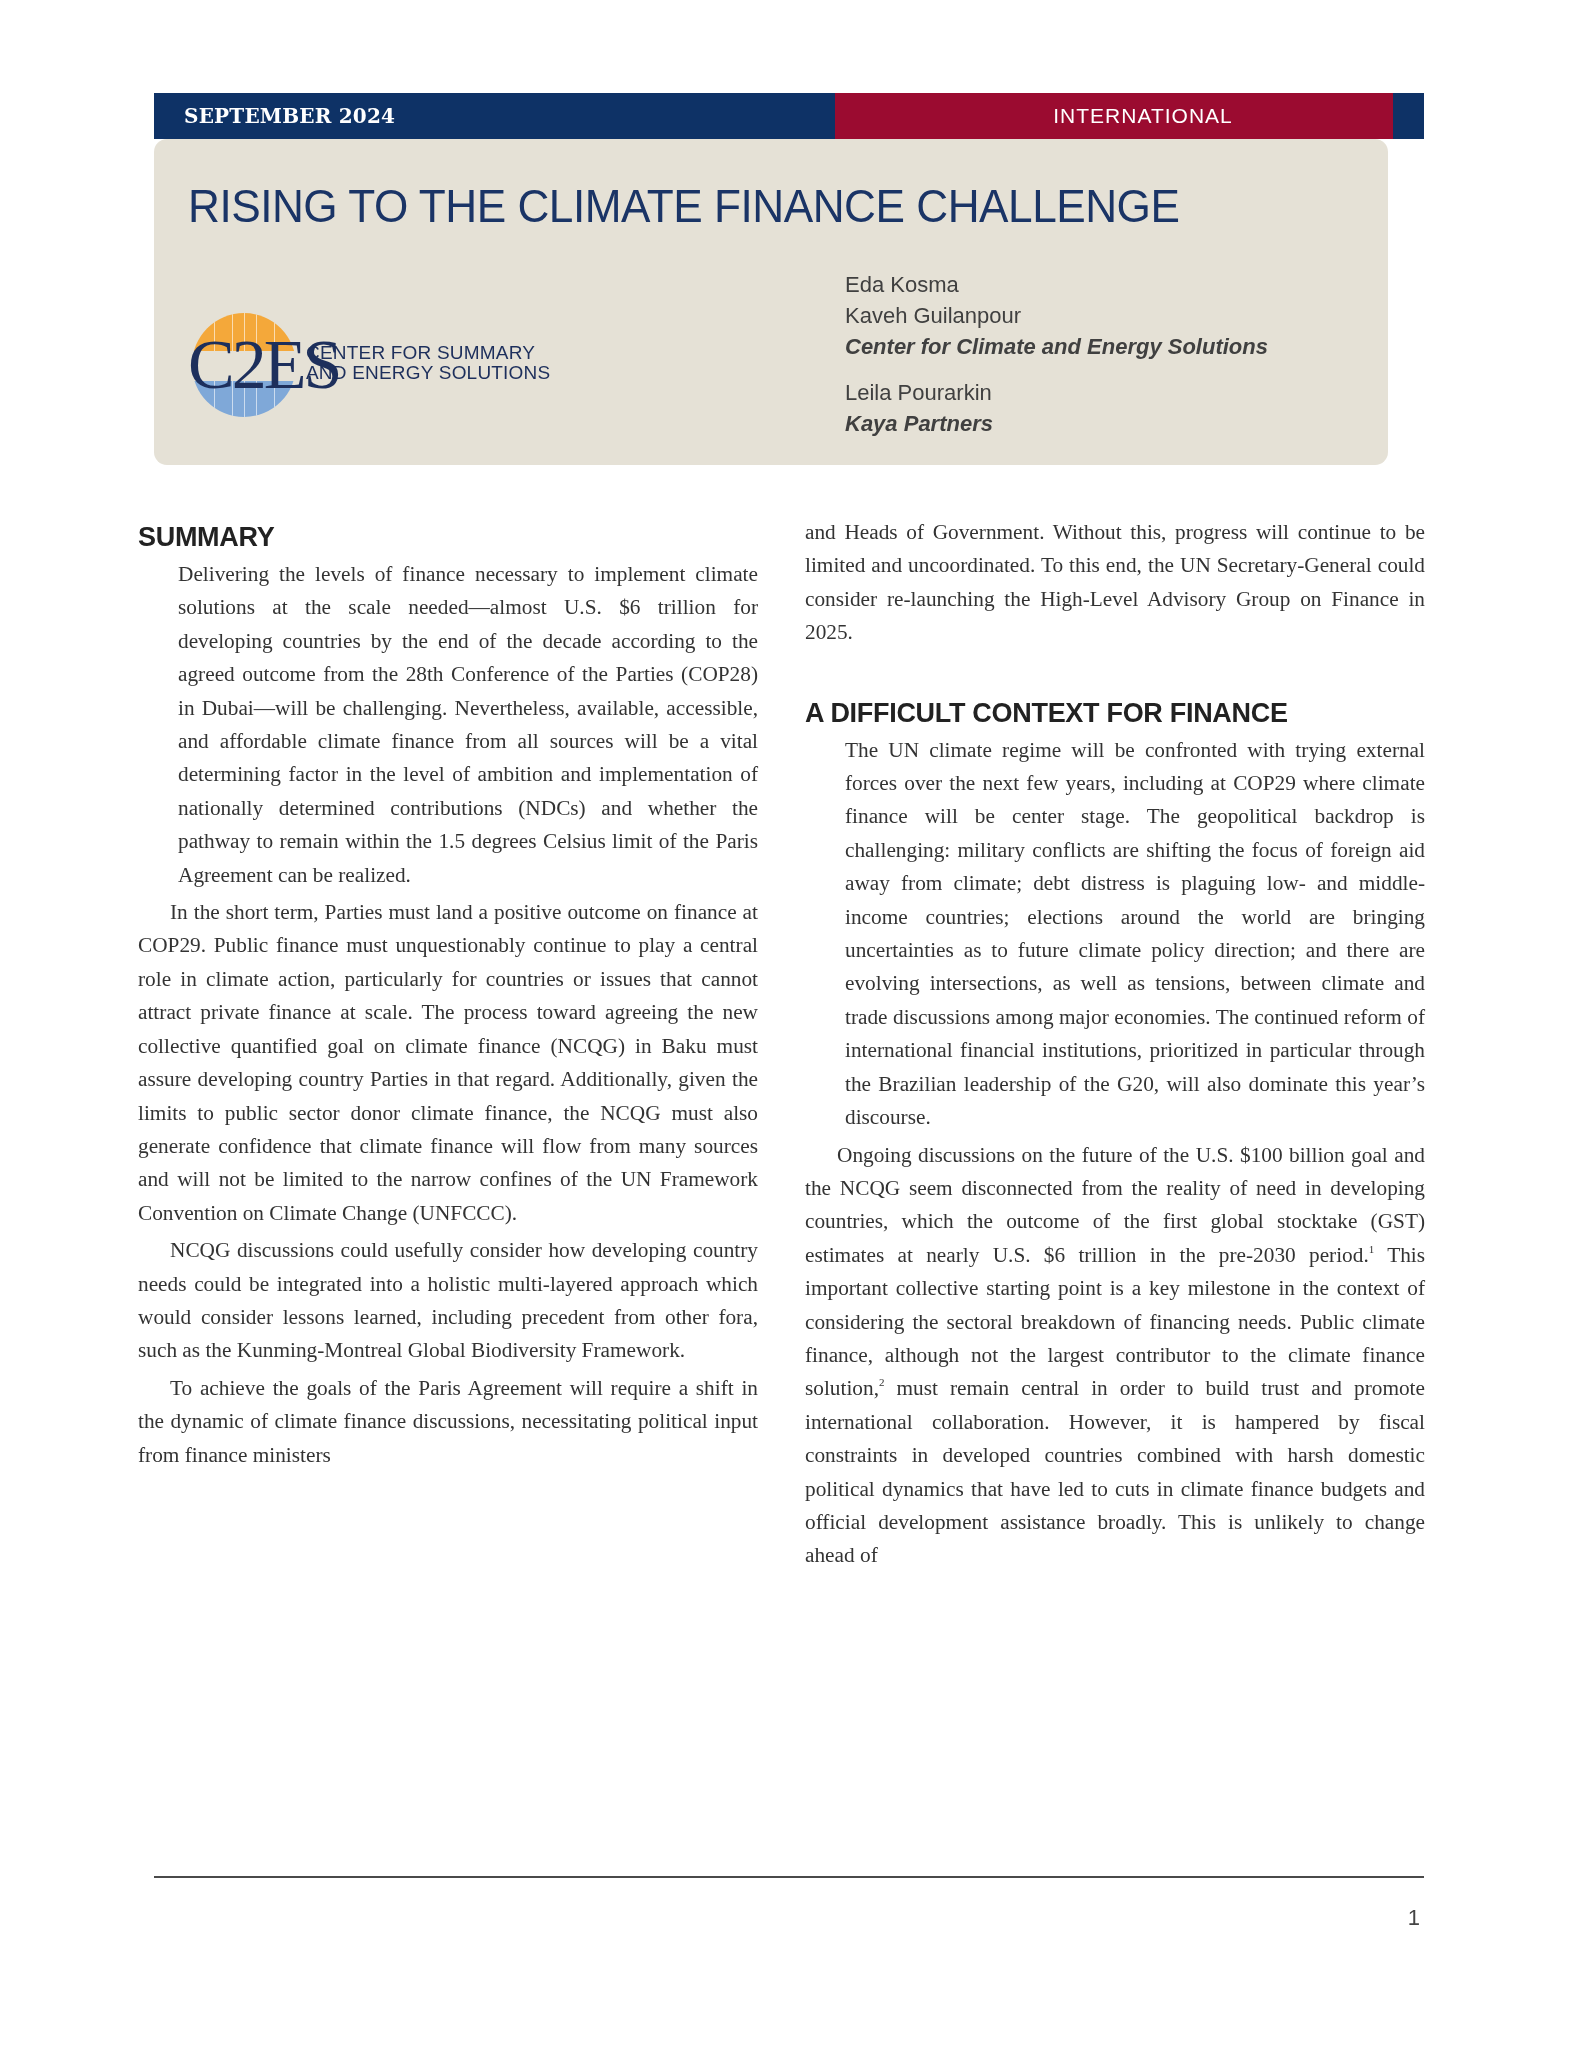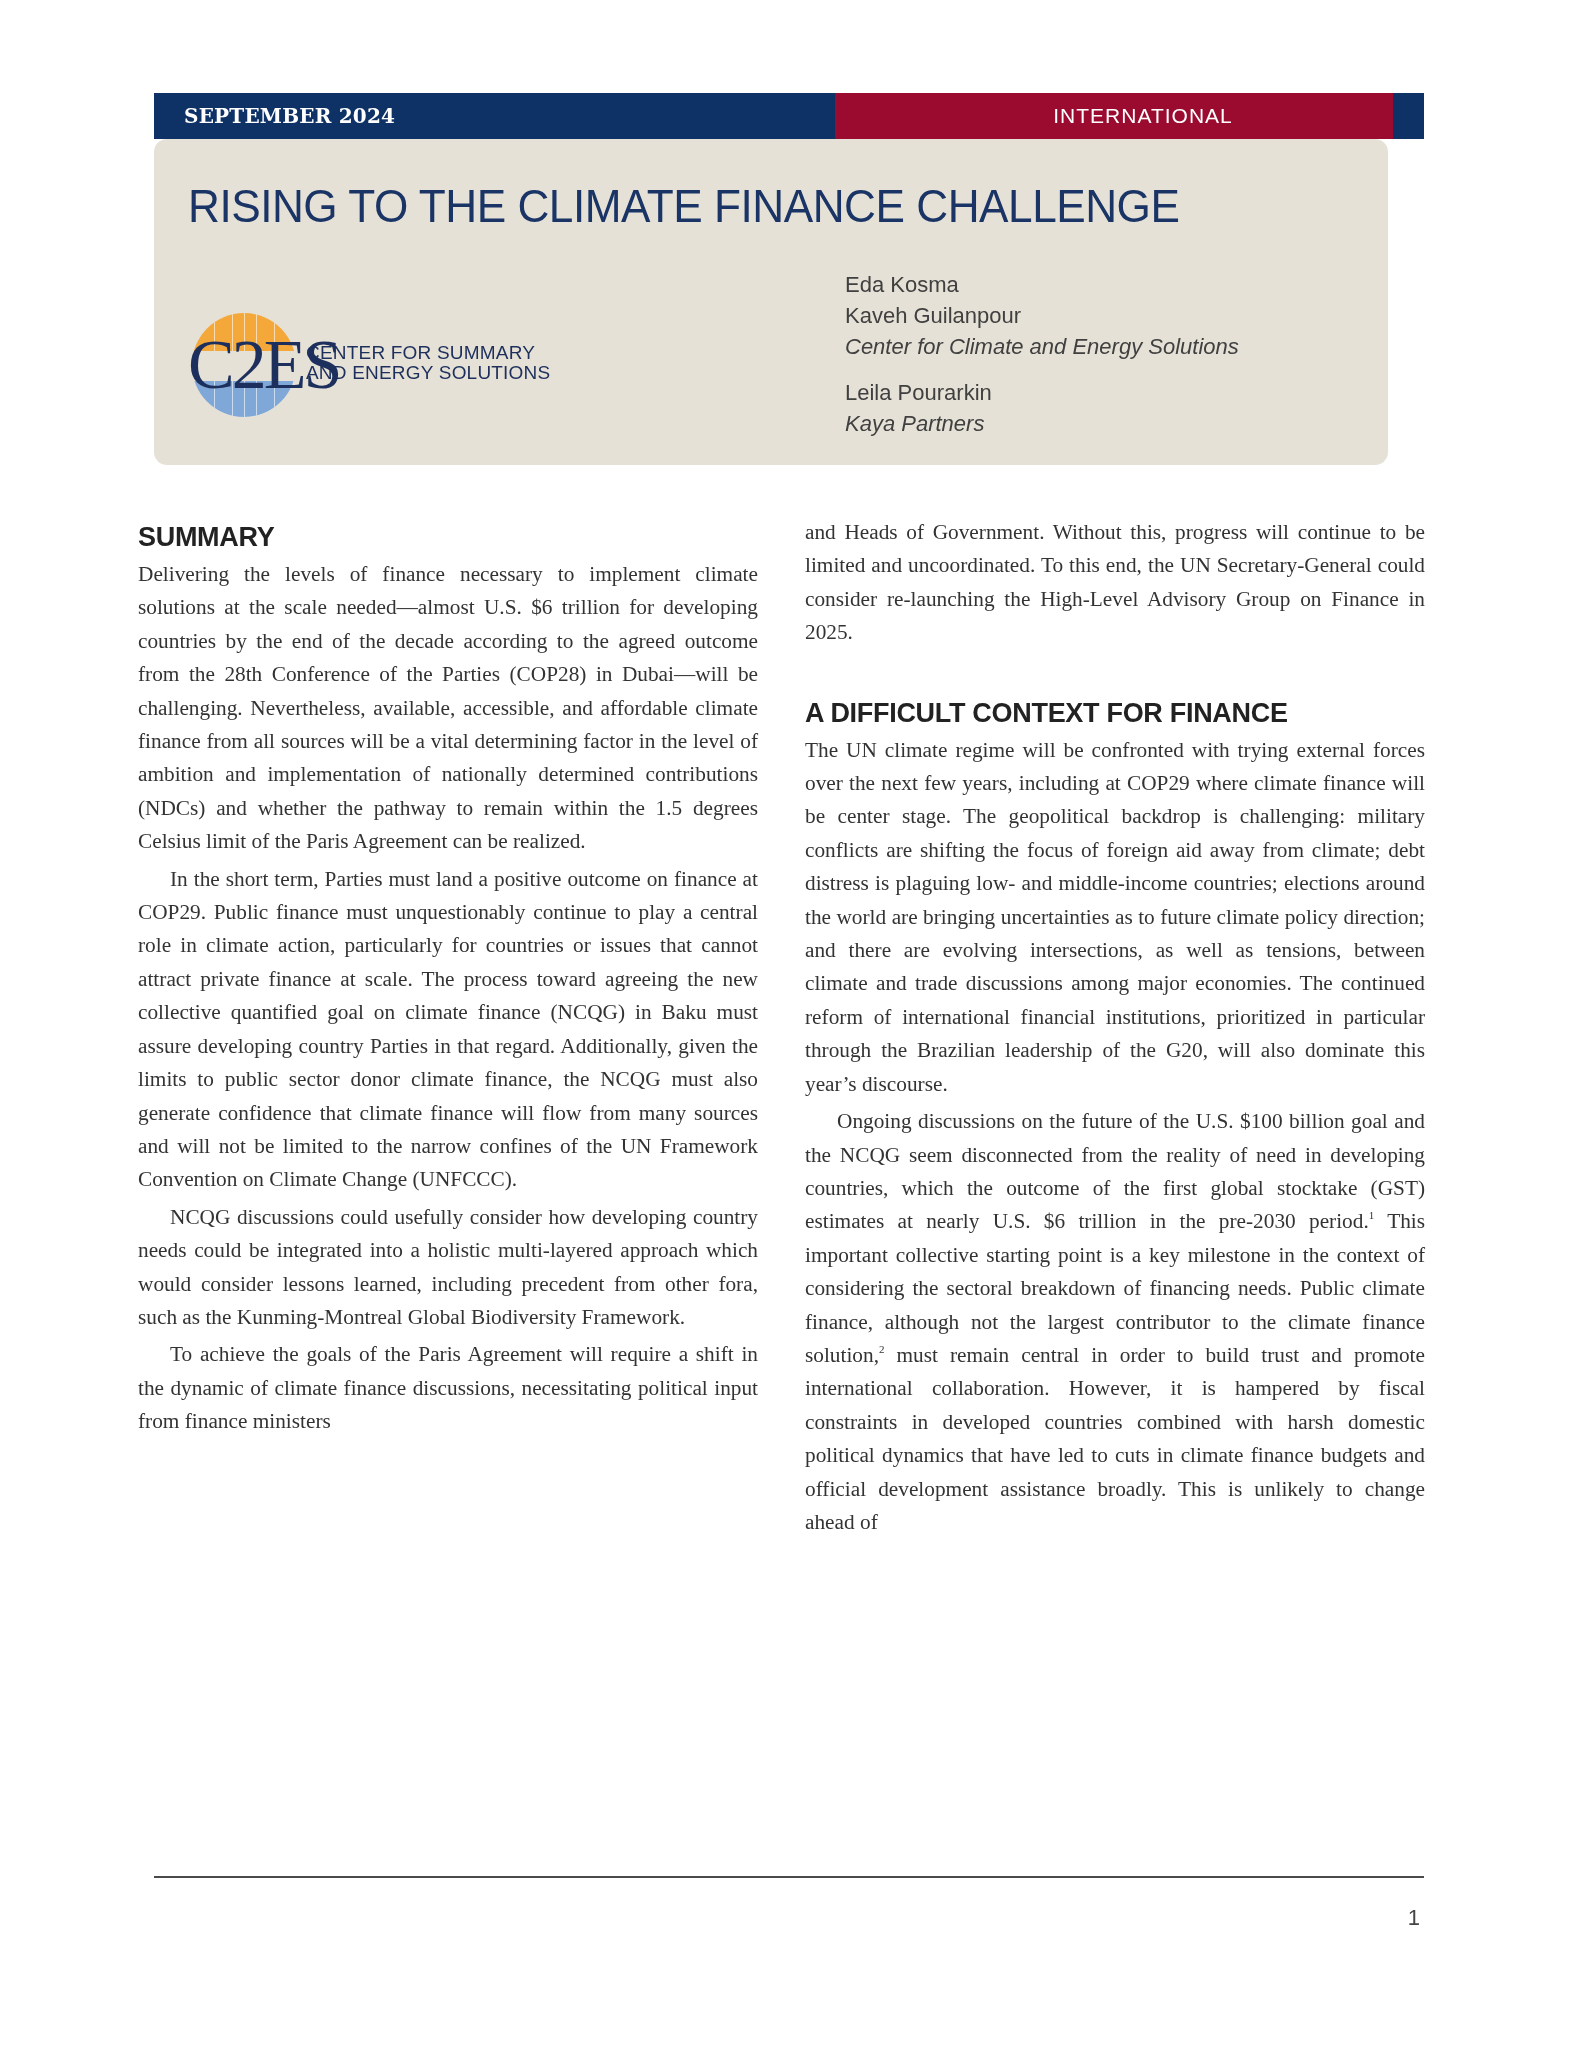--- a/index.html
+++ b/index.html
@@ -55,36 +55,36 @@
     position: absolute; left: 0; top: 38px; width: 104px; height: 30px; background: #e5e1d6;
   }
   .logo .name {
     position: absolute; left: 114px; top: 30px; font-family: "Liberation Sans", sans-serif;
     font-size: 19px; line-height: 20px; color: #1d2f5c; letter-spacing: 0.2px;
   }
   .authors {
     position: absolute; left: 691px; top: 130px; font-family: "Liberation Sans", sans-serif;
     font-size: 22px; color: #404040; line-height: 31px;
   }
-  .authors .org { font-style: italic; }
+  .authors .org { font-style: italic; font-weight: bold; }
   .authors .gap { height: 15px; }
   .col {
     position: absolute; top: 516px; font-family: "Liberation Serif", serif;
     font-size: 21.3px; line-height: 33.4px; color: #333333;
   }
   .col.left { left: 138px; width: 620px; }
   .col.right { left: 805px; width: 620px; }
   .col h2 {
     margin: 0; font-family: "Liberation Sans", sans-serif; font-weight: bold;
     font-size: 27px; color: #222222; line-height: 42px; letter-spacing: -0.3px;
   }
   .col p { margin: 0; text-align: justify; }
   .col p.indent { text-indent: 32px; margin-top: 4px; }
   .col .h2gap { height: 42px; }
-  .col .hbody { margin-top: 0px; }
+  .col .hbody { margin-top: 0px; margin-left: 40px; }
   sup { font-size: 11px; line-height: 0; vertical-align: 9px; }
   .footer-rule {
     position: absolute; left: 154px; top: 1876px; width: 1270px; height: 2px; background: #4a4a4a;
   }
   .page-num {
     position: absolute; right: 163px; top: 1905px; font-family: "Liberation Sans", sans-serif;
     font-size: 22px; color: #444444;
   }
 </style>
 </head>

